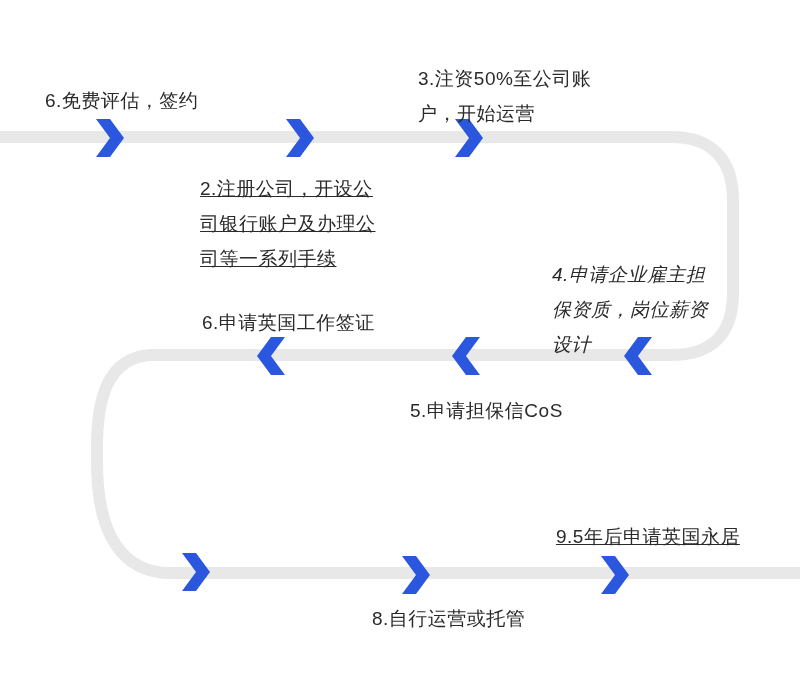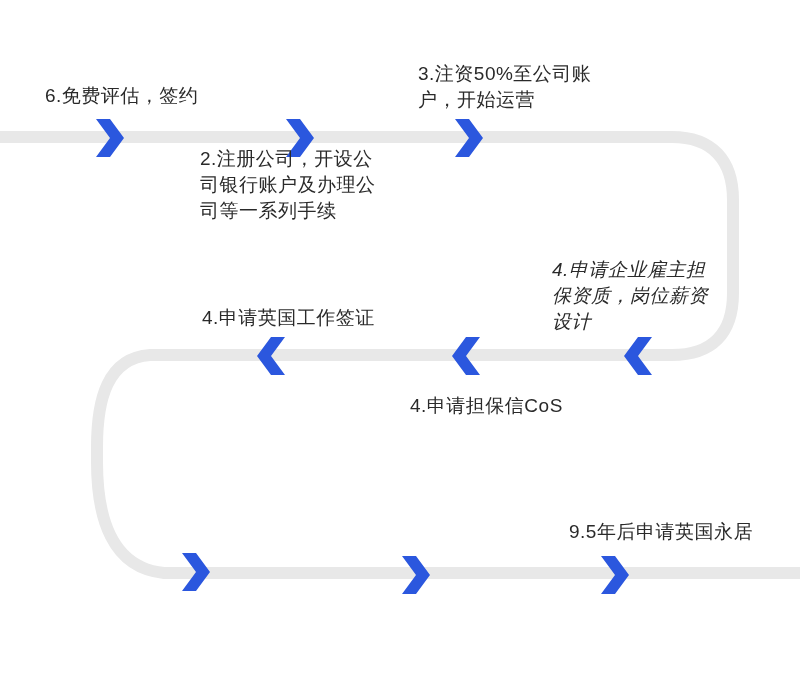--- a/index.html
+++ b/index.html
@@ -26,45 +26,45 @@
     stroke-linecap: butt;
   }
   .chevron {
     position: absolute;
     width: 28px;
     height: 38px;
   }
   .step-label {
     position: absolute;
     font-size: 19px;
-    line-height: 26px;
+    line-height: 35px;
     color: #2a2a2a;
     white-space: pre-line;
     letter-spacing: 0.5px;
   }
   
   .c1 { left: 96px;  top: 119px; }
   .c2 { left: 286px; top: 119px; }
   .c3 { left: 455px; top: 119px; }
   .c4 { left: 624px; top: 337px; }
   .c5 { left: 452px; top: 337px; }
   .c6 { left: 257px; top: 337px; }
   .c7 { left: 182px; top: 553px; }
   .c8 { left: 402px; top: 556px; }
   .c9 { left: 601px; top: 556px; }
   
   .s1 { left: 45px;  top: 83px;  }
-  .s2 { left: 200px; top: 146px; }
+  .s2 { left: 200px; top: 171px; text-decoration: underline; }
   .s3 { left: 418px; top: 61px;  }
   .s4 { left: 552px; top: 257px; font-style: italic; }
   .s5 { left: 410px; top: 393px; }
   .s6 { left: 202px; top: 305px; }
   .s7 { left: 146px; top: 596px; }
   .s8 { left: 372px; top: 601px; }
-  .s9 { left: 569px; top: 519px; }
+  .s9 { left: 556px; top: 519px; text-decoration: underline; }
 </style>
 </head>
 <body>
 
 <div class="canvas">
 
   <svg class="flow-svg" width="800" height="682" viewBox="0 0 800 682">
     <path class="flow-path" d="M -10 137
              L 672 137
              C 712 137 733 160 733 200
@@ -107,17 +107,18 @@
 
   <div class="step-label s1">6.免费评估，签约</div>
   <div class="step-label s2">2.注册公司，开设公
 司银行账户及办理公
 司等一系列手续</div>
   <div class="step-label s3">3.注资50%至公司账
 户，开始运营</div>
   <div class="step-label s4">4.申请企业雇主担
 保资质，岗位薪资
 设计</div>
-  <div class="step-label s5">4.申请担保信CoS</div>
-  <div class="step-label s6">4.申请英国工作签证</div>
+  <div class="step-label s5">5.申请担保信CoS</div>
+  <div class="step-label s6">6.申请英国工作签证</div>
+  <div class="step-label s8">8.自行运营或托管</div>
   <div class="step-label s9">9.5年后申请英国永居</div>
 
 </div>
 
 </body></html>

